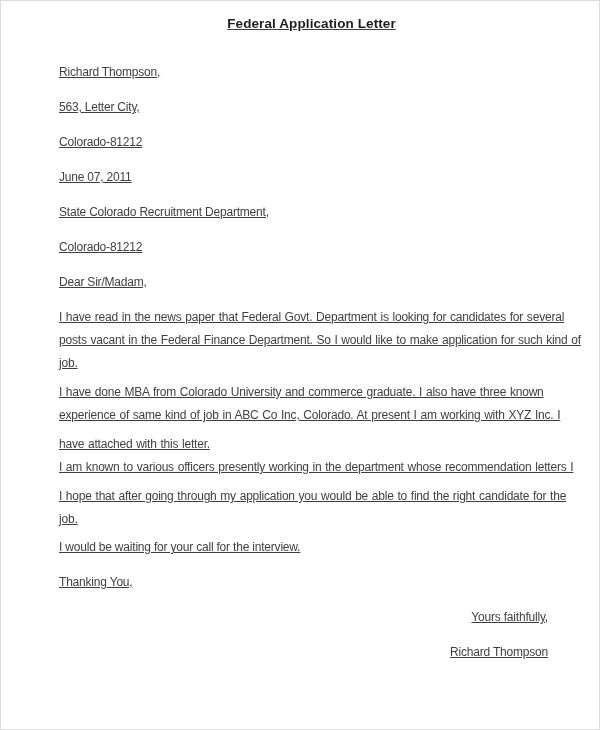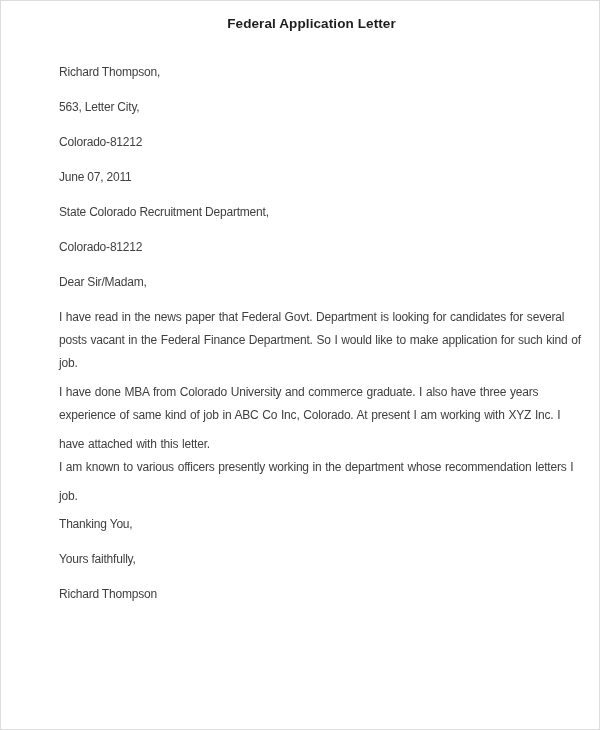--- a/index.html
+++ b/index.html
@@ -12,20 +12,21 @@
     width: 600px;
     height: 730px;
     box-sizing: border-box;
     background: #ffffff;
     border: 1px solid #dcdcdc;
     overflow: hidden;
     font-family: "Liberation Sans", sans-serif;
     font-size: 12px;
     color: #3f3f3f;
     letter-spacing: -0.2px;
+    text-decoration: underline;
   }
   .content {
     padding: 13px 35px 0 58px;
   }
   .title {
     font-size: 13.5px;
     font-weight: bold;
     color: #1e1e1e;
     text-align: center;
     line-height: 20px;
@@ -39,21 +40,21 @@
   }
   .para {
     margin: 6px 0 5px 0;
   }
   .pline {
     line-height: 23px;
     white-space: nowrap;
     word-spacing: 0.6px;
   }
   .right {
-    text-align: left;
+    text-align: right;
   }
 </style>
 </head>
 <body>
 
 <div class="page">
   <div class="content">
 
     <div class="title">Federal Application Letter</div>
 
@@ -69,33 +70,35 @@
     <div class="line">Dear Sir/Madam,</div>
 
 
     <div class="para">
       <div class="pline">I have read in the news paper that Federal Govt. Department is looking for candidates for several</div>
       <div class="pline">posts vacant in the Federal Finance Department. So I would like to make application for such kind of</div>
       <div class="pline">job.</div>
     </div>
 
     <div class="para">
-      <div class="pline">I have done MBA from Colorado University and commerce graduate. I also have three years</div>
+      <div class="pline">I have done MBA from Colorado University and commerce graduate. I also have three known</div>
       <div class="pline">experience of same kind of job in ABC Co Inc, Colorado. At present I am working with XYZ Inc. I</div>
     </div>
 
     <div class="para">
       <div class="pline">have attached with this letter.</div>
       <div class="pline">I am known to various officers presently working in the department whose recommendation letters I</div>
     </div>
 
     <div class="para">
+      <div class="pline">I hope that after going through my application you would be able to find the right candidate for the</div>
       <div class="pline">job.</div>
     </div>
 
+    <div class="line">I would be waiting for your call for the interview.</div>
 
     <div class="line">Thanking You,</div>
 
     <div class="line right">Yours faithfully,</div>
     <div class="line right">Richard Thompson</div>
 
   </div>
 </div>
 
 </body></html>

